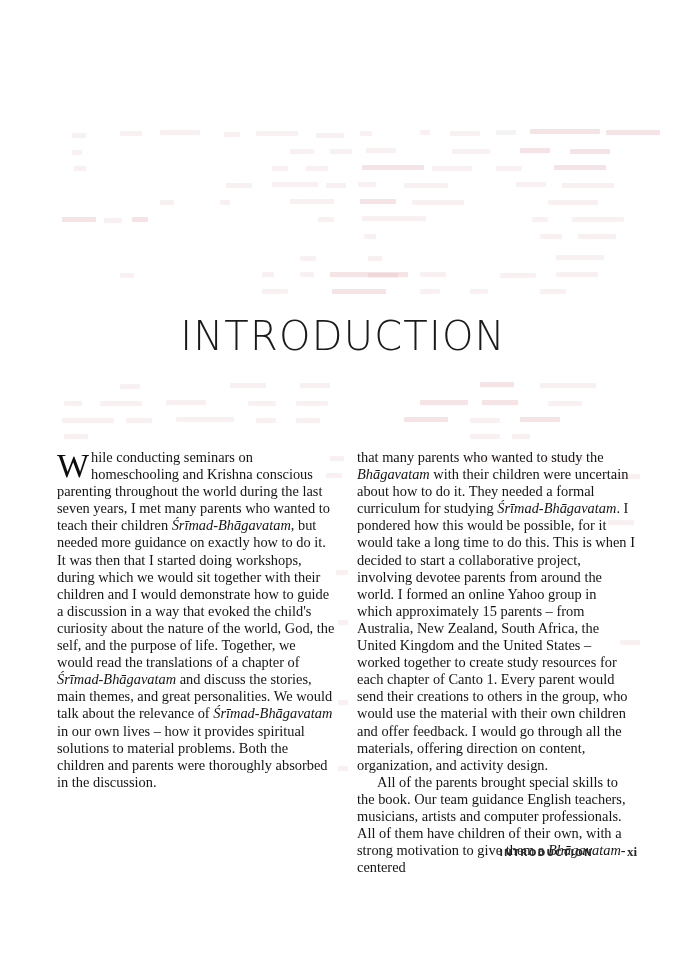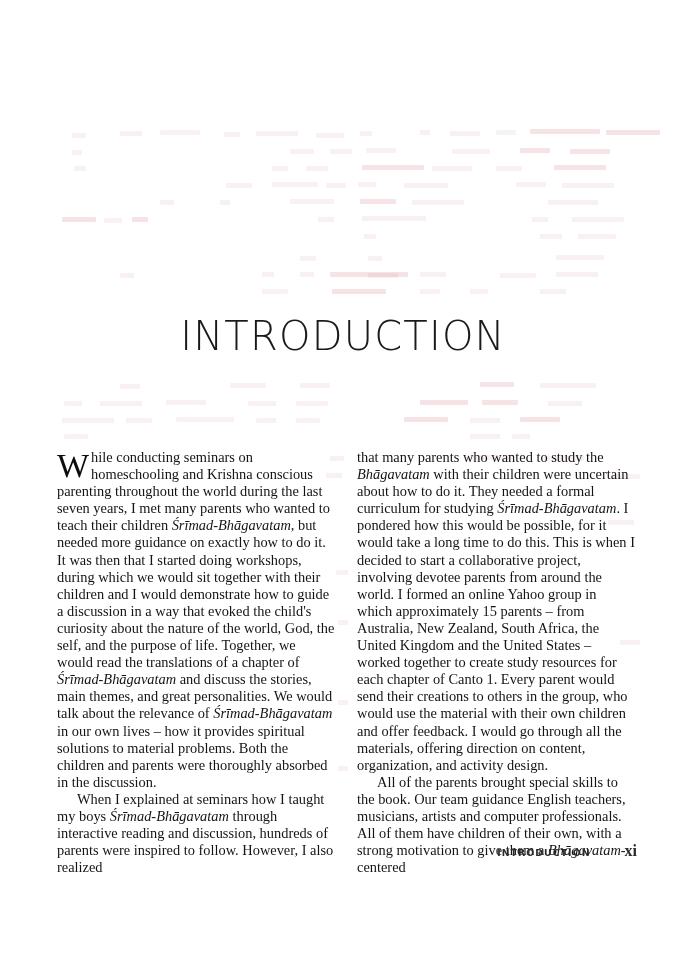--- a/index.html
+++ b/index.html
@@ -113,21 +113,21 @@
     padding-right: 49px;
     font-family: "DejaVu Sans", "Liberation Sans", sans-serif;
   }
   .footer-label {
     font-size: 9.3px;
     letter-spacing: 1.1px;
     font-weight: 600;
     color: #2b2b2b;
   }
   .footer-pageno {
-    font-size: 16px;
+    font-size: 13px;
     font-weight: 700;
     color: #2b2b2b;
     margin-left: 34px;
     font-family: "Liberation Serif", "DejaVu Serif", serif;
   }
 </style>
 </head>
 <body>
 
 <div class="page">
@@ -236,23 +236,20 @@
     </div>
 
   <h1 class="page-title">INTRODUCTION</h1>
 
   <div class="body-columns">
 
     <div class="column">
       <p class="dropcap-para">
         <span class="dropcap">W</span><span class="runs"><span>hile conducting seminars on homeschooling and Krishna conscious parenting throughout the world during the last seven years, I met many parents who wanted to teach their children </span><em>Śrīmad-Bhāgavatam</em><span>, but needed more guidance on exactly how to do it. It was then that I started doing workshops, during which we would sit together with their children and I would demonstrate how to guide a discussion in a way that evoked the child's curiosity about the nature of the world, God, the self, and the purpose of life. Together, we would read the translations of a chapter of </span><em>Śrīmad-Bhāgavatam</em><span> and discuss the stories, main themes, and great personalities. We would talk about the relevance of </span><em>Śrīmad-Bhāgavatam</em><span> in our own lives – how it provides spiritual solutions to material problems. Both the children and parents were thoroughly absorbed in the discussion.</span></span>
       </p>
-      <p class="indent">
-        <span class="runs"><span>When I explained at seminars how I taught my boys </span><em>Śrīmad-Bhāgavatam</em><span> through interactive reading and discussion, hundreds of parents were inspired to follow. However, I also realized</span></span>
-      </p>
     </div>
 
     <div class="column">
       <p>
         <span class="runs"><span>that many parents who wanted to study the </span><em>Bhāgavatam</em><span> with their children were uncertain about how to do it. They needed a formal curriculum for studying </span><em>Śrīmad-Bhāgavatam</em><span>. I pondered how this would be possible, for it would take a long time to do this. This is when I decided to start a collaborative project, involving devotee parents from around the world. I formed an online Yahoo group in which approximately 15 parents – from Australia, New Zealand, South Africa, the United Kingdom and the United States – worked together to create study resources for each chapter of Canto 1. Every parent would send their creations to others in the group, who would use the material with their own children and offer feedback. I would go through all the materials, offering direction on content, organization, and activity design.</span></span>
       </p>
       <p class="indent">
         <span class="runs"><span>All of the parents brought special skills to the book. Our team guidance English teachers, musicians, artists and computer professionals. All of them have children of their own, with a strong motivation to give them a </span><em>Bhāgavatam</em><span>-centered</span></span>
       </p>
     </div>

